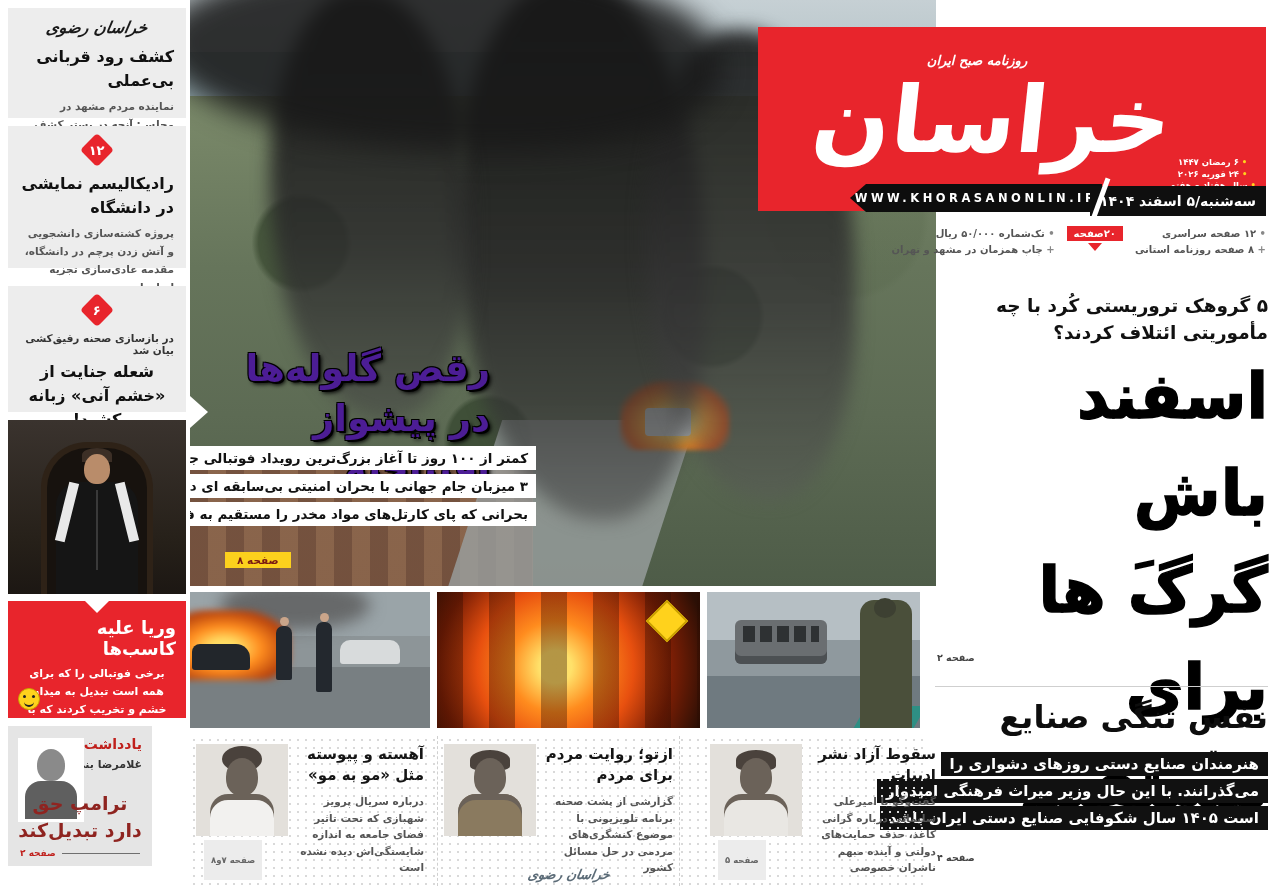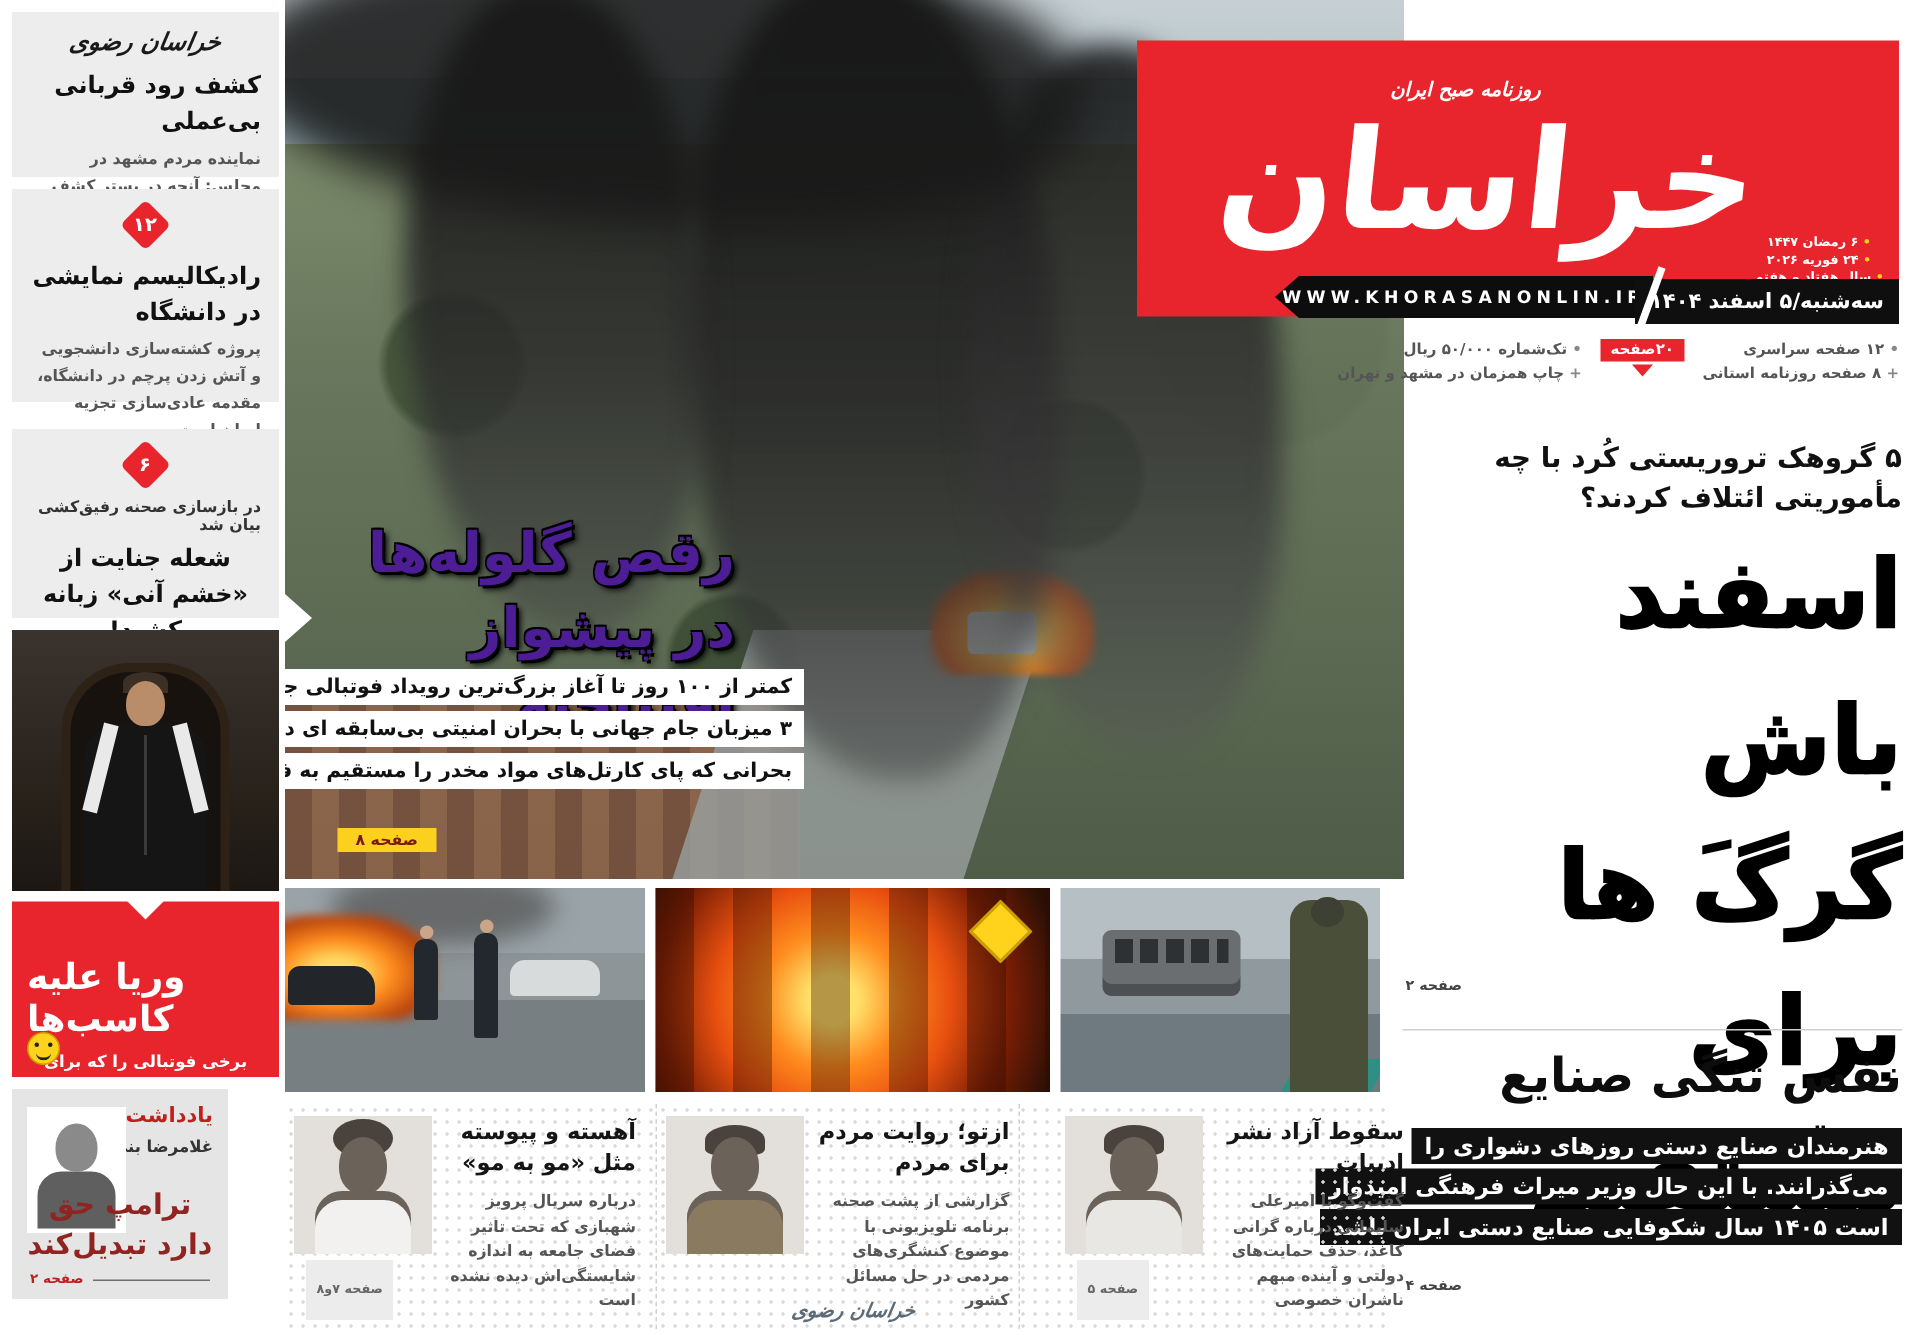--- a/index.html
+++ b/index.html
@@ -21,21 +21,21 @@
   .fb-photo{position:absolute;left:8px;width:178px;top:420px;height:174px;background:linear-gradient(180deg,#3a332e,#262019 70%,#1c1713);overflow:hidden;}
   .fb-chair{position:absolute;left:39px;top:28px;width:100px;height:150px;background:#17120e;border-radius:40px 40px 0 0;box-shadow:0 0 0 6px #2e2217;}
   .fb-head{position:absolute;left:76px;top:34px;width:26px;height:30px;background:#b98c6a;border-radius:50% 50% 45% 45%;}
   .fb-hair{position:absolute;left:74px;top:28px;width:30px;height:14px;background:#3c2f26;border-radius:50% 50% 0 0;}
   .fb-torso{position:absolute;left:48px;top:62px;width:82px;height:112px;background:#151515;border-radius:24px 24px 0 0;}
   .fb-stripe{position:absolute;top:62px;width:10px;height:60px;background:#e9e9e9;}
   .fb-zip{position:absolute;left:88px;top:70px;width:2px;height:80px;background:#3a3a3a;}
 
   .voria{position:absolute;left:8px;width:178px;top:601px;height:117px;background:#e8252c;box-sizing:border-box;padding:12px 10px 8px;}
   .voria-notch{position:absolute;left:76px;top:-1px;width:0;height:0;border-left:13px solid transparent;border-right:13px solid transparent;border-top:13px solid #fff;}
-  .voria-title{font-size:24px;font-weight:900;color:#fff;text-align:left;margin-top:24px;}
+  .voria-title{font-size:18px;font-weight:900;color:#fff;text-align:right;margin-top:4px;}
   .voria-body{font-size:11px;color:#fff;font-weight:bold;line-height:18px;text-align:center;margin-top:6px;}
   .smiley{position:absolute;left:10px;bottom:8px;width:20px;height:20px;border-radius:50%;background:#ffd21c;border:1px solid #caa000;}
   .smiley::before{content:"";position:absolute;left:4px;top:6px;width:3px;height:3px;border-radius:50%;background:#222;box-shadow:9px 0 0 #222;}
   .smiley::after{content:"";position:absolute;left:5px;top:11px;width:10px;height:5px;border-bottom:2px solid #222;border-radius:0 0 8px 8px;}
 
   .note{position:absolute;left:8px;width:144px;top:726px;height:140px;background:#e5e5e5;box-sizing:border-box;padding:10px;}
   .note-photo{position:absolute;left:10px;top:12px;width:66px;height:84px;background:#fff;border:3px solid #fff;box-sizing:border-box;overflow:hidden;}
   .np-head{position:absolute;left:16px;top:8px;width:28px;height:32px;background:#8a8a8a;border-radius:50% 50% 45% 45%;}
   .np-body{position:absolute;left:4px;top:40px;width:52px;height:44px;background:#5f5f5f;border-radius:16px 16px 0 0;}
   .note-label{font-size:14px;font-weight:900;color:#c0201c;text-align:right;}

